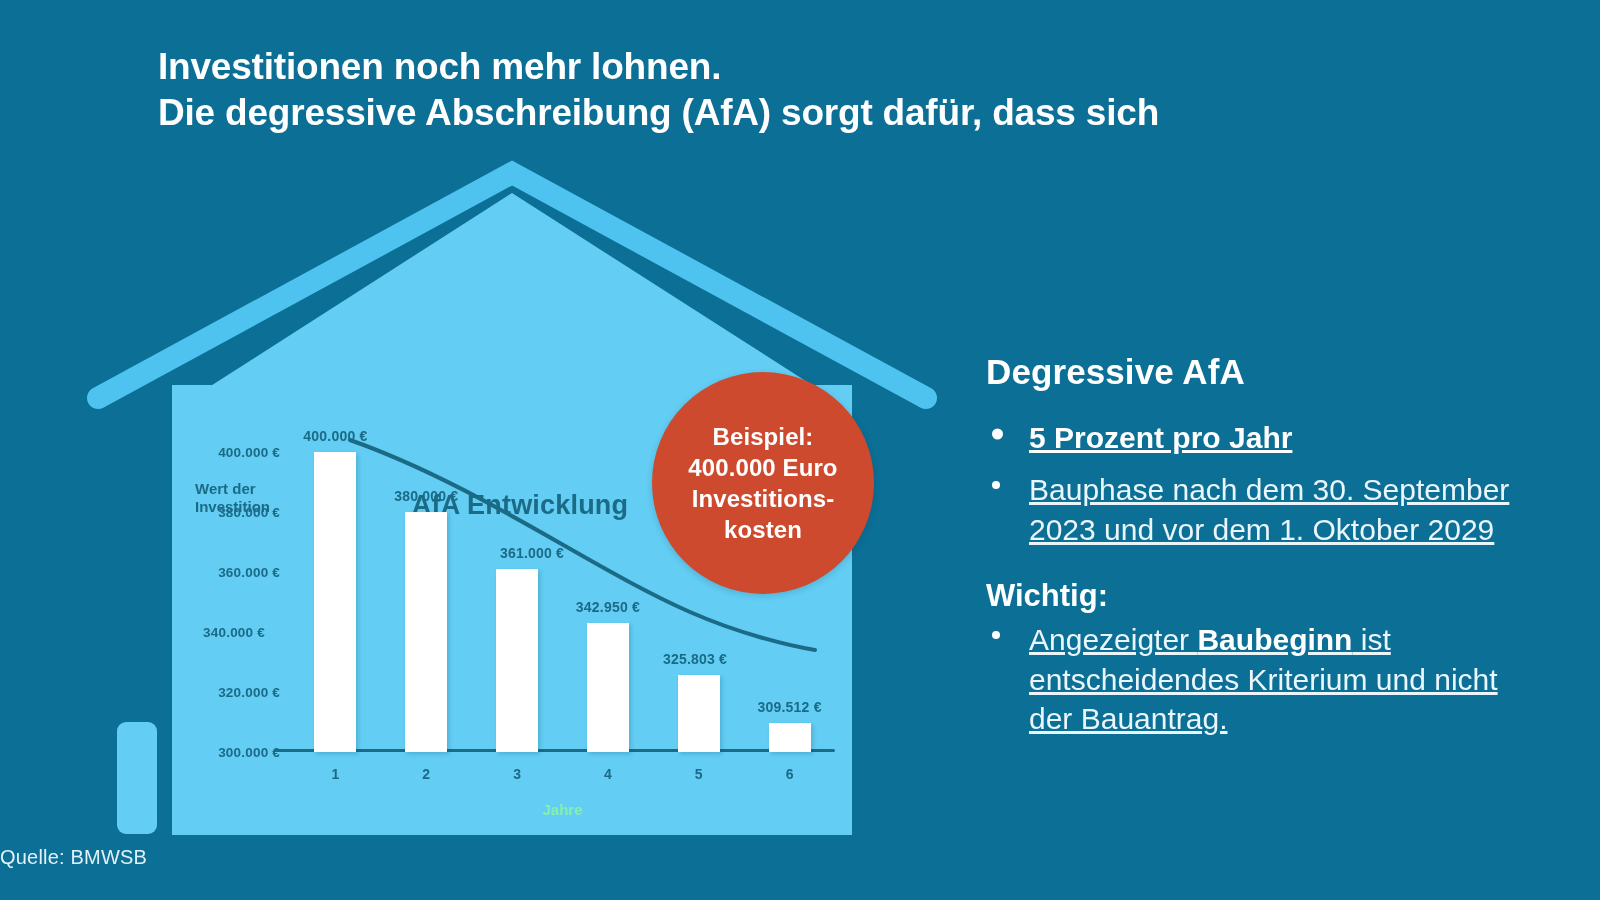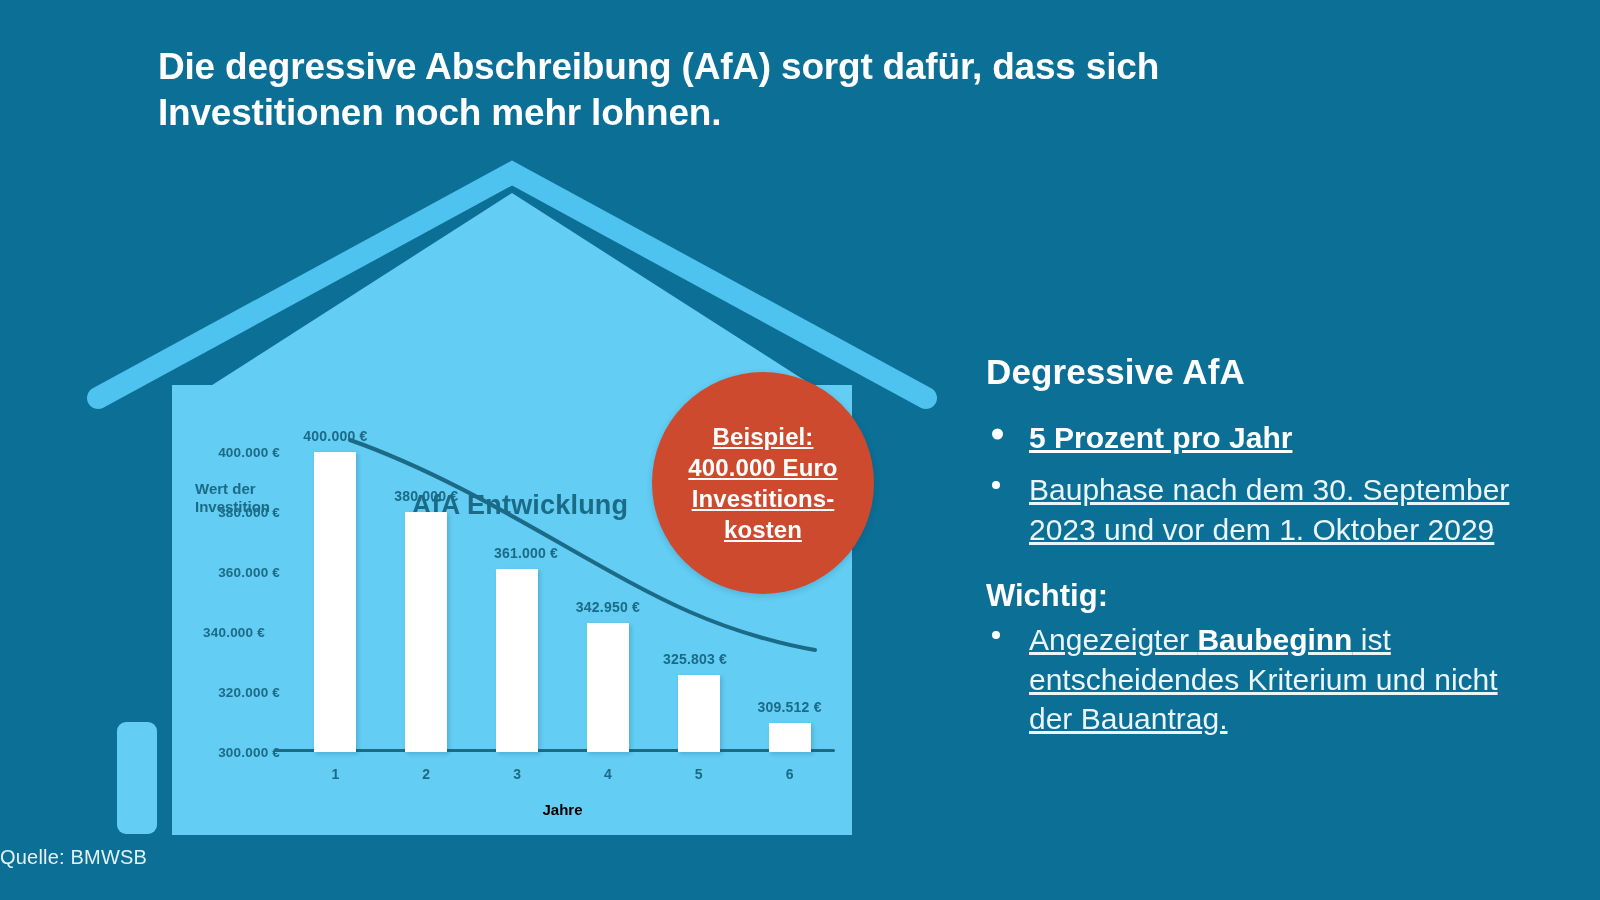--- a/index.html
+++ b/index.html
@@ -107,21 +107,21 @@
     bottom:58px;
     color:#1b6b87;
     font-size:14px;
     font-weight:bold;
     transform:translateX(-50%);
   }
   .xaxis-title{
     position:absolute;
     left:0;bottom:22px;width:545px;
     text-align:center;
-    color:#000000;
+    color:#86efac;
     font-size:15px;
     font-weight:bold;
   }
   .curve{position:absolute;left:0;top:0;pointer-events:none;}
 
   
   .circle{
     position:absolute;
     left:652px;top:372px;
     width:222px;height:222px;
@@ -131,21 +131,20 @@
     box-shadow:0 2px 6px rgba(10,50,70,0.18);
   }
   .circle-text{
     color:#ffffff;
     font-size:24px;
     font-weight:bold;
     text-align:center;
     line-height:1.30;
     white-space:pre-line;
     letter-spacing:0.1px;
-    text-decoration:underline;
   }
 
   
   .panel{position:absolute;left:986px;top:352px;width:560px;}
   .panel h2{
     margin:0 0 26px 0;
     color:#ffffff;
     font-size:35px;
     font-weight:bold;
     letter-spacing:0.1px;
@@ -184,22 +183,22 @@
     font-size:20px;
     letter-spacing:0.2px;
   }
 </style>
 </head>
 <body>
 
 <div class="stage">
 
   <div class="headline">
+    <span class="l">Investitionen noch mehr lohnen.</span>
     <span class="l">Die degressive Abschreibung (AfA) sorgt dafür, dass sich</span>
-    <span class="l">Investitionen noch mehr lohnen.</span>
   </div>
 
   <div class="house">
     <svg width="880" height="680" viewBox="0 0 880 680">
 
       <rect x="92" y="230" width="680" height="450" fill="#63cdf3"></rect>
 
       <polygon points="432,38 760,248 104,248" fill="#63cdf3"></polygon>
 
       <polyline points="18,243 432,18 846,243" fill="none" stroke="#4ec3ef" stroke-width="22" stroke-linejoin="miter" stroke-linecap="round"></polyline>
@@ -232,21 +231,21 @@
       </svg>
 
       <div class="xaxis-title">Jahre</div>
     <div class="bar" style="left: 24.4167px; width: 42px; height: 300px;"></div>
         <div class="bar-label" style="left: 45.4167px; bottom: 396px;">400.000 €</div>
         <div class="xtick" style="left: 45.4167px;">1</div>
         <div class="bar" style="left: 115.25px; width: 42px; height: 240px;"></div>
         <div class="bar-label" style="left: 136.25px; bottom: 336px;">380.000 €</div>
         <div class="xtick" style="left: 136.25px;">2</div>
         <div class="bar" style="left: 206.083px; width: 42px; height: 183px;"></div>
-        <div class="bar-label" style="left: 236px; bottom: 279px; text-align: center;">361.000 €</div>
+        <div class="bar-label" style="left: 242px; bottom: 279px; text-align: center;">361.000 €</div>
         <div class="xtick" style="left: 227.083px;">3</div>
         <div class="bar" style="left: 296.917px; width: 42px; height: 128.85px;"></div>
         <div class="bar-label" style="left: 317.917px; bottom: 224.85px;">342.950 €</div>
         <div class="xtick" style="left: 317.917px;">4</div>
         <div class="bar" style="left: 387.75px; width: 42px; height: 77.409px;"></div>
         <div class="bar-label" style="left: 405px; bottom: 173.409px;">325.803 €</div>
         <div class="xtick" style="left: 408.75px;">5</div>
         <div class="bar" style="left: 478.583px; width: 42px; height: 28.536px;"></div>
         <div class="bar-label" style="left: 499.583px; bottom: 124.536px;">309.512 €</div>
         <div class="xtick" style="left: 499.583px;">6</div>

